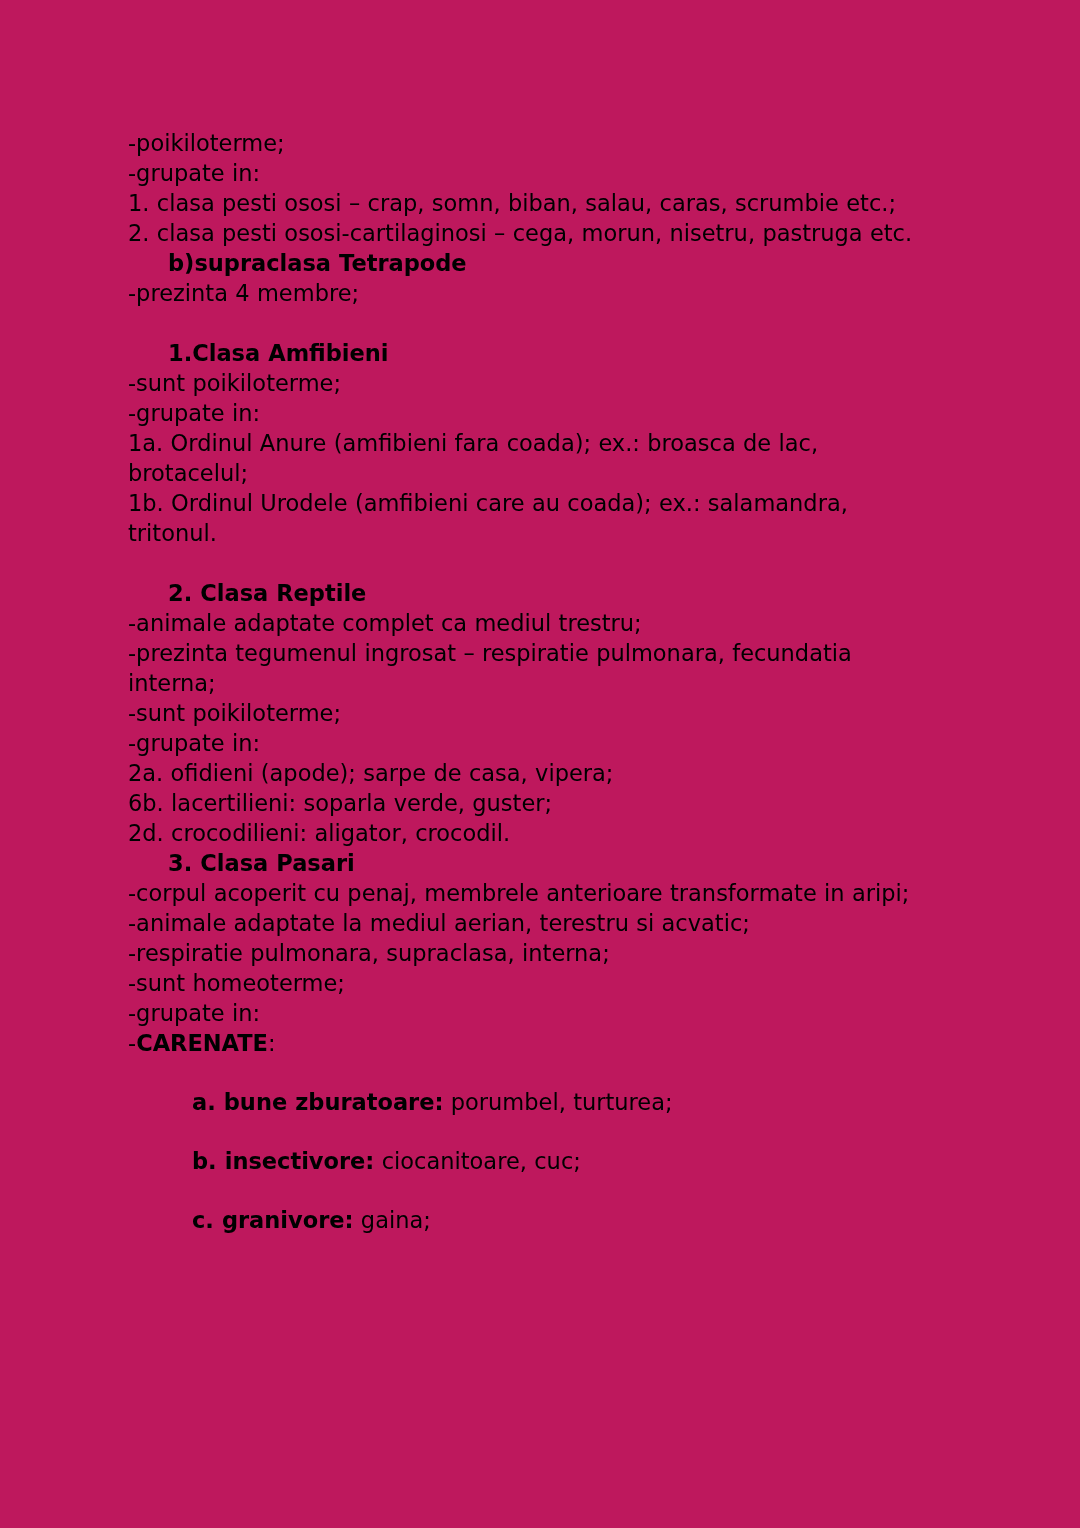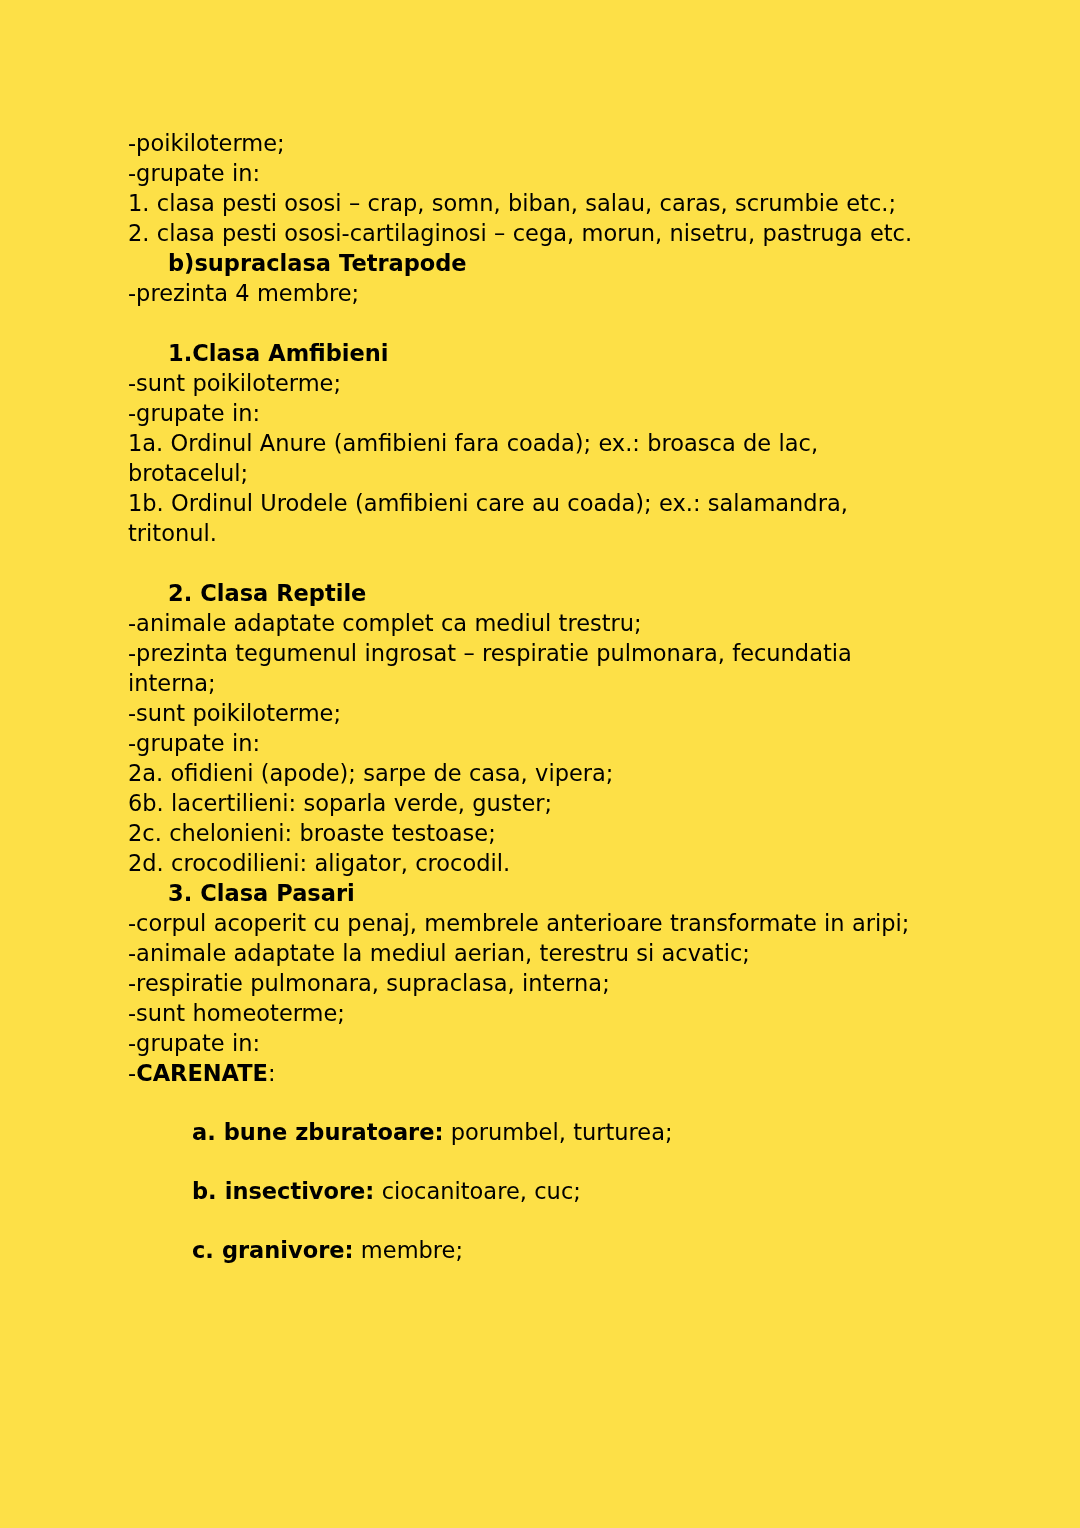--- a/index.html
+++ b/index.html
@@ -12,21 +12,21 @@
     width: 1080px;
     height: 1528px;
     font-family: "DejaVu Sans", "Liberation Sans", sans-serif;
     color: #000000;
     -webkit-font-smoothing: antialiased;
   }
   .page {
     position: relative;
     width: 1080px;
     height: 1528px;
-    background: #fde047;
+    background: #be185d;
     box-sizing: border-box;
     padding: 128px 130px 0 128px;
   }
   .doc-body {
     font-size: 22.5px;
     line-height: 30px;
     color: #000000;
     max-width: 810px;
   }
   .line {
@@ -68,26 +68,25 @@
       <p class="line">1a. Ordinul Anure (amfibieni fara coada); ex.: broasca de lac, brotacelul;</p>
       <p class="line">1b. Ordinul Urodele (amfibieni care au coada); ex.: salamandra, tritonul.</p>
       <p class="line blank">&nbsp;</p>
       <p class="line bold">2. Clasa Reptile</p>
       <p class="line">-animale adaptate complet ca mediul trestru;</p>
       <p class="line">-prezinta tegumenul ingrosat – respiratie pulmonara, fecundatia interna;</p>
       <p class="line">-sunt poikiloterme;</p>
       <p class="line">-grupate in:</p>
       <p class="line">2a. ofidieni (apode); sarpe de casa, vipera;</p>
       <p class="line">6b. lacertilieni: soparla verde, guster;</p>
-      <p class="line">2c. chelonieni: broaste testoase;</p>
       <p class="line">2d. crocodilieni: aligator, crocodil.</p>
       <p class="line bold">3. Clasa Pasari</p>
       <p class="line">-corpul acoperit cu penaj, membrele anterioare transformate in aripi;</p>
       <p class="line">-animale adaptate la mediul aerian, terestru si acvatic;</p>
       <p class="line">-respiratie pulmonara, supraclasa, interna;</p>
       <p class="line">-sunt homeoterme;</p>
       <p class="line">-grupate in:</p>
       <p class="line"><span>-</span><span class="b">CARENATE</span><span>:</span></p>
       <p class="line indent"><span class="b">a. bune zburatoare:</span><span> porumbel, turturea;</span></p>
       <p class="line indent"><span class="b">b. insectivore:</span><span> ciocanitoare, cuc;</span></p>
-      <p class="line indent"><span class="b">c. granivore:</span><span> membre;</span></p>
+      <p class="line indent"><span class="b">c. granivore:</span><span> gaina;</span></p>
     </div>
 </div>
 
 </body></html>

